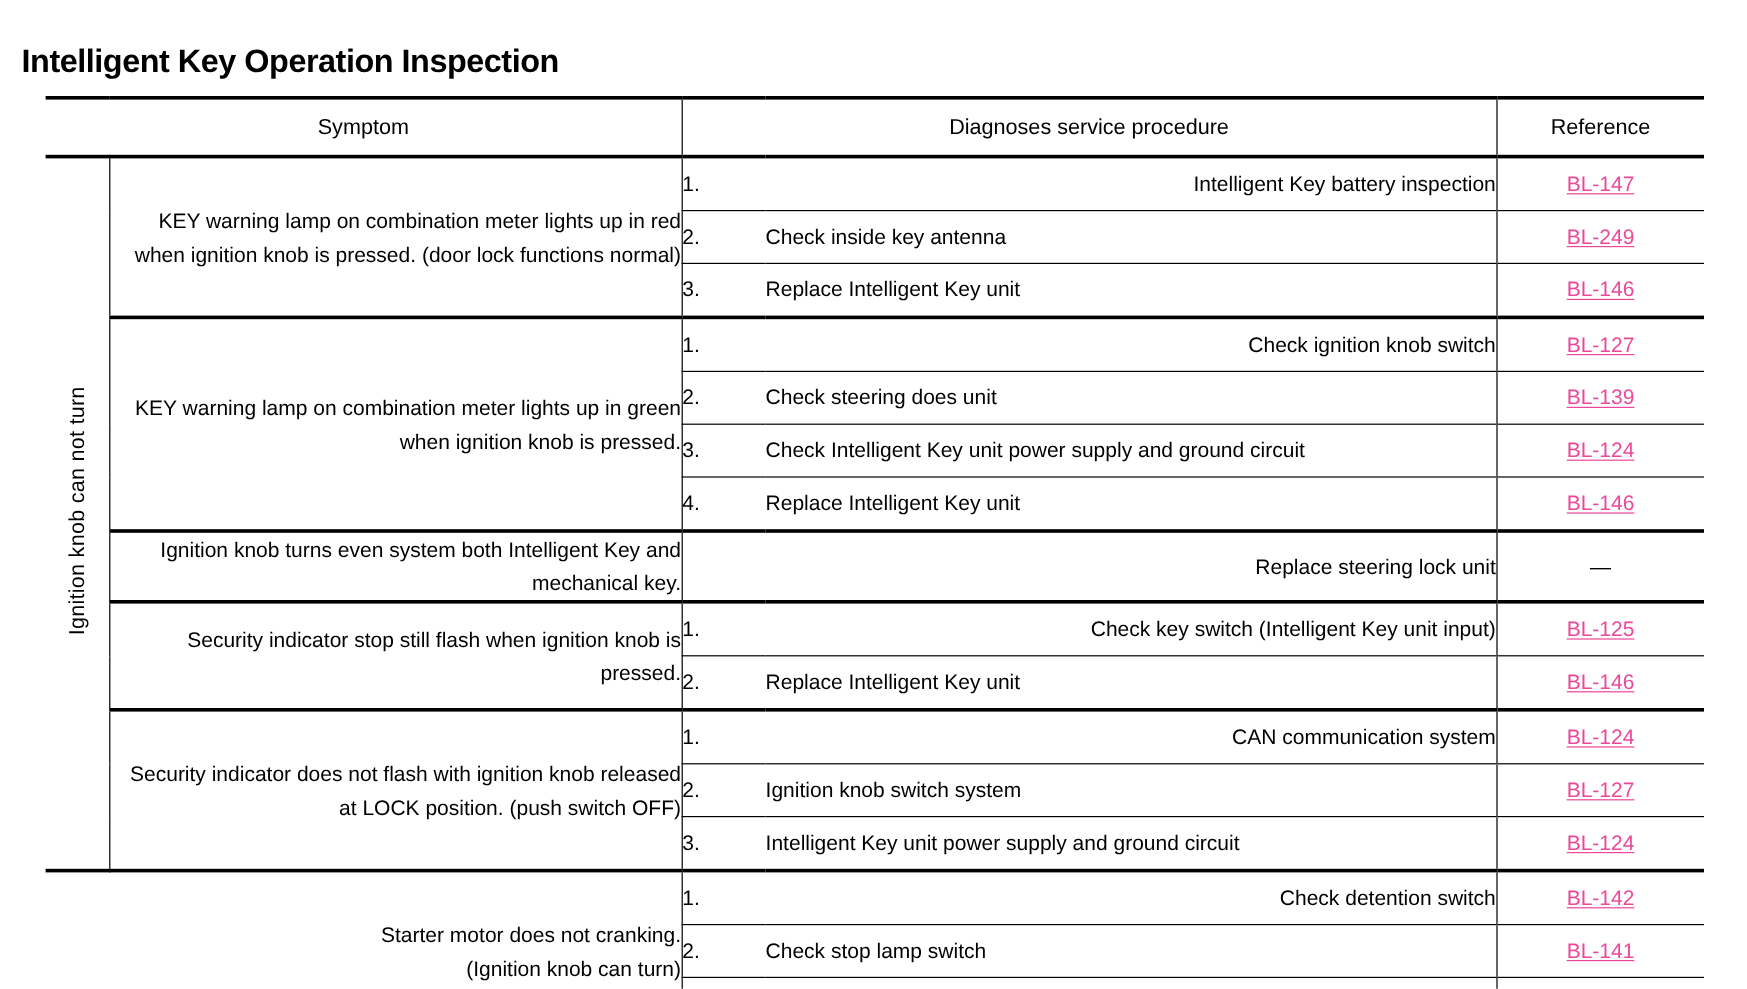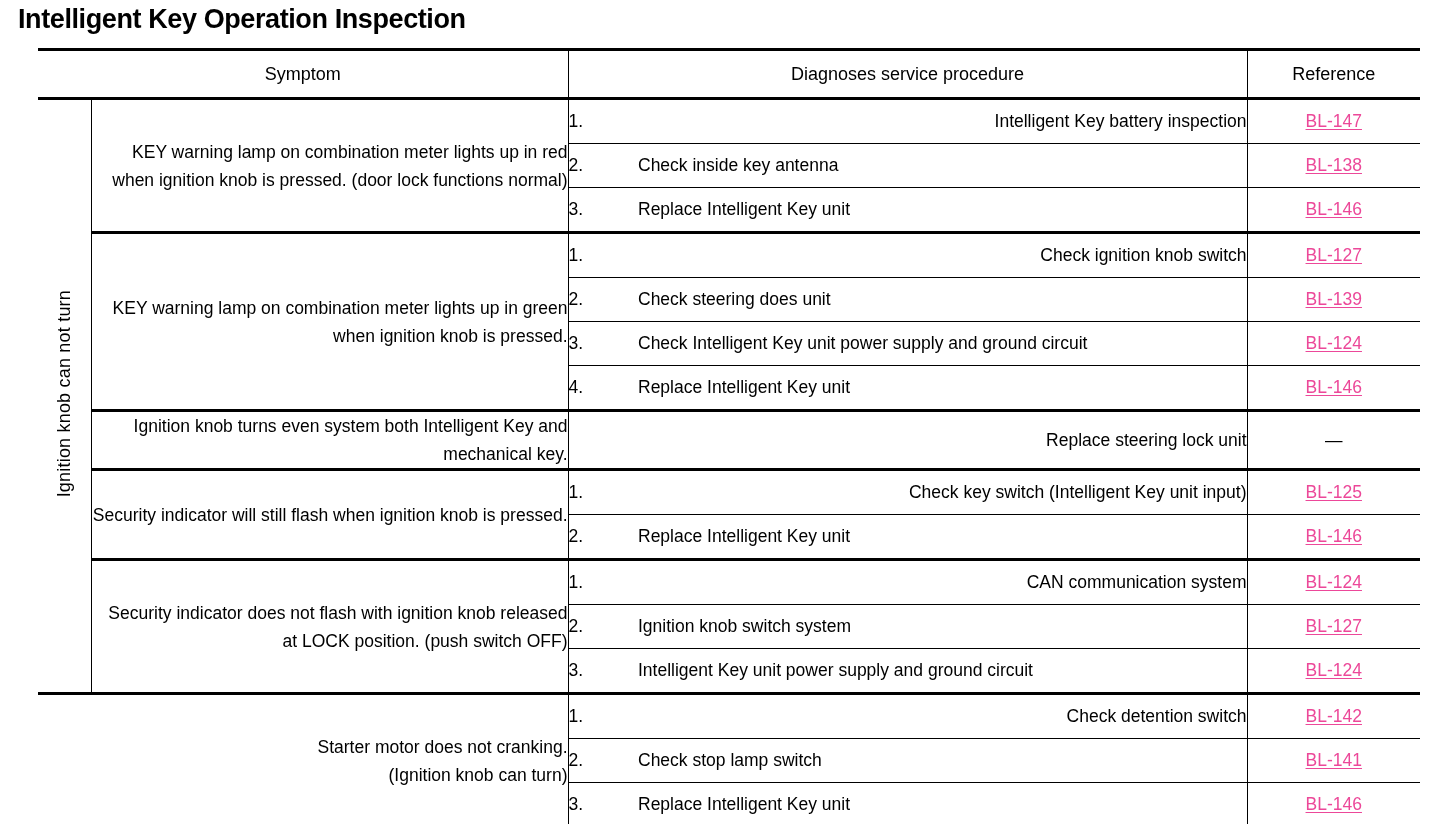--- a/index.html
+++ b/index.html
@@ -13,20 +13,21 @@
     height: 824px;
     font-family: "Liberation Sans", sans-serif;
     color: #000000;
     overflow: hidden;
   }
   .page {
     position: relative;
     width: 1456px;
     height: 600px;
     box-sizing: border-box;
+    margin-top: 32px;
   }
 
   
   .page-title {
     position: absolute;
     left: 18px;
     top: 2px;
     font-size: 27px;
     font-weight: bold;
     letter-spacing: -0.4px;
@@ -167,21 +168,21 @@
             <td class="sym-cell rule-thick" rowspan="3">
               <div style="white-space: pre-line;">KEY warning lamp on combination meter lights up in red when ignition knob is pressed. (door lock functions normal)</div>
             </td>
             <td class="num-cell vl-left rule-thick">1.</td>
             <td class="proc-cell rule-thick">Intelligent Key battery inspection</td>
             <td class="ref-cell rule-thick"><span class="ref-link">BL-147</span></td>
           </tr>
           <tr>
             <td class="num-cell vl-left rule-thin">2.</td>
             <td class="proc-cell rule-thin">Check inside key antenna</td>
-            <td class="ref-cell rule-thin"><span class="ref-link">BL-138</span></td>
+            <td class="ref-cell rule-thin"><span class="ref-link">BL-249</span></td>
           </tr>
           <tr>
             <td class="num-cell vl-left rule-thin">3.</td>
             <td class="proc-cell rule-thin">Replace Intelligent Key unit</td>
             <td class="ref-cell rule-thin"><span class="ref-link">BL-146</span></td>
           </tr>
           <tr>
             <td class="sym-cell rule-thick" rowspan="4">
               <div style="white-space: pre-line;">KEY warning lamp on combination meter lights up in green when ignition knob is pressed.</div>
             </td>
@@ -206,21 +207,21 @@
           </tr>
           <tr>
             <td class="sym-cell rule-thick" rowspan="1">
               <div style="white-space: pre-line;">Ignition knob turns even system both Intelligent Key and mechanical key.</div>
             </td>
             <td class="proc-cell span vl-left rule-thick" colspan="2">Replace steering lock unit</td>
             <td class="ref-cell rule-thick"><span class="ref-none">—</span></td>
           </tr>
           <tr>
             <td class="sym-cell rule-thick" rowspan="2">
-              <div style="white-space: pre-line;">Security indicator will still flash when ignition knob is pressed.</div>
+              <div style="white-space: pre-line;">Security indicator stop still flash when ignition knob is pressed.</div>
             </td>
             <td class="num-cell vl-left rule-thick">1.</td>
             <td class="proc-cell rule-thick">Check key switch (Intelligent Key unit input)</td>
             <td class="ref-cell rule-thick"><span class="ref-link">BL-125</span></td>
           </tr>
           <tr>
             <td class="num-cell vl-left rule-thin">2.</td>
             <td class="proc-cell rule-thin">Replace Intelligent Key unit</td>
             <td class="ref-cell rule-thin"><span class="ref-link">BL-146</span></td>
           </tr>

